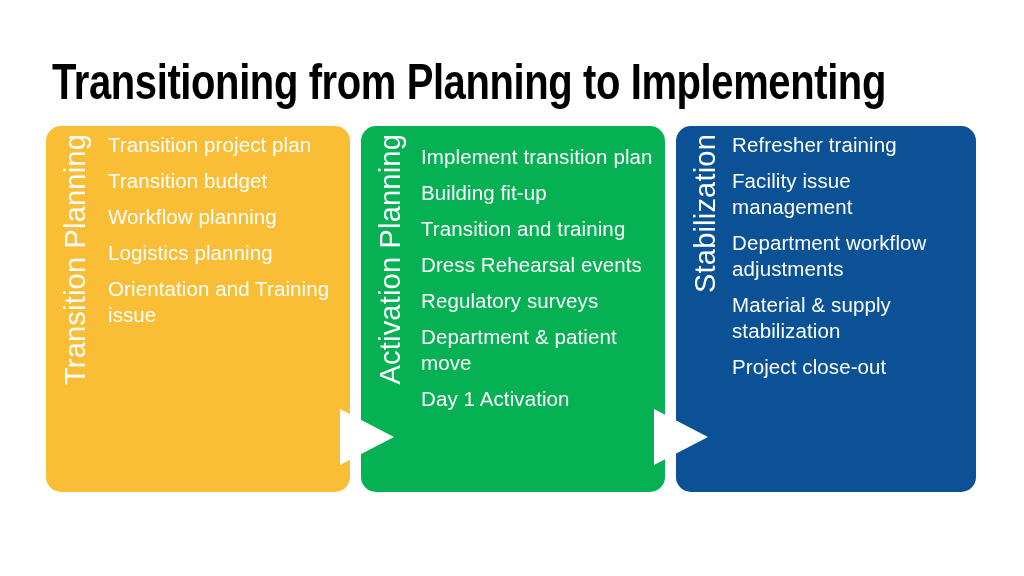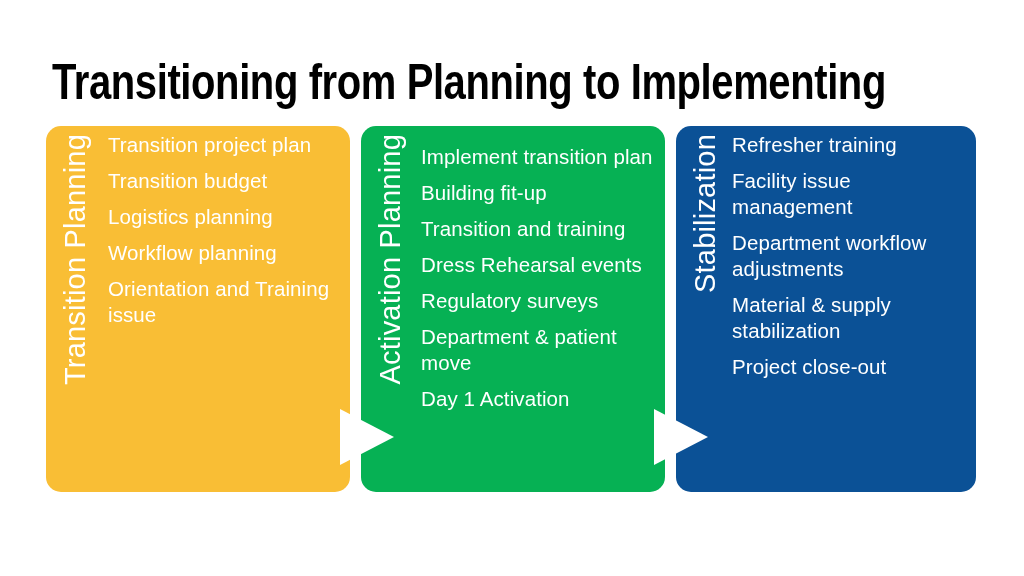--- a/index.html
+++ b/index.html
@@ -114,22 +114,22 @@
 
 <div class="slide">
 
   <div class="slide-title">Transitioning from Planning to Implementing</div>
 
   <div class="panel panel-1">
     <div class="panel-label">Transition Planning</div>
     <ul class="panel-items">
       <li class="panel-item">Transition project plan</li>
       <li class="panel-item">Transition budget</li>
+      <li class="panel-item">Workflow planning</li>
       <li class="panel-item">Logistics planning</li>
-      <li class="panel-item">Workflow planning</li>
       <li class="panel-item">Orientation and Training issue</li>
     </ul>
   </div>
 
   <div class="panel panel-2">
     <div class="panel-label">Activation Planning</div>
     <ul class="panel-items">
       <li class="panel-item">Implement transition plan</li>
       <li class="panel-item">Building fit-up</li>
       <li class="panel-item">Transition and training</li>

